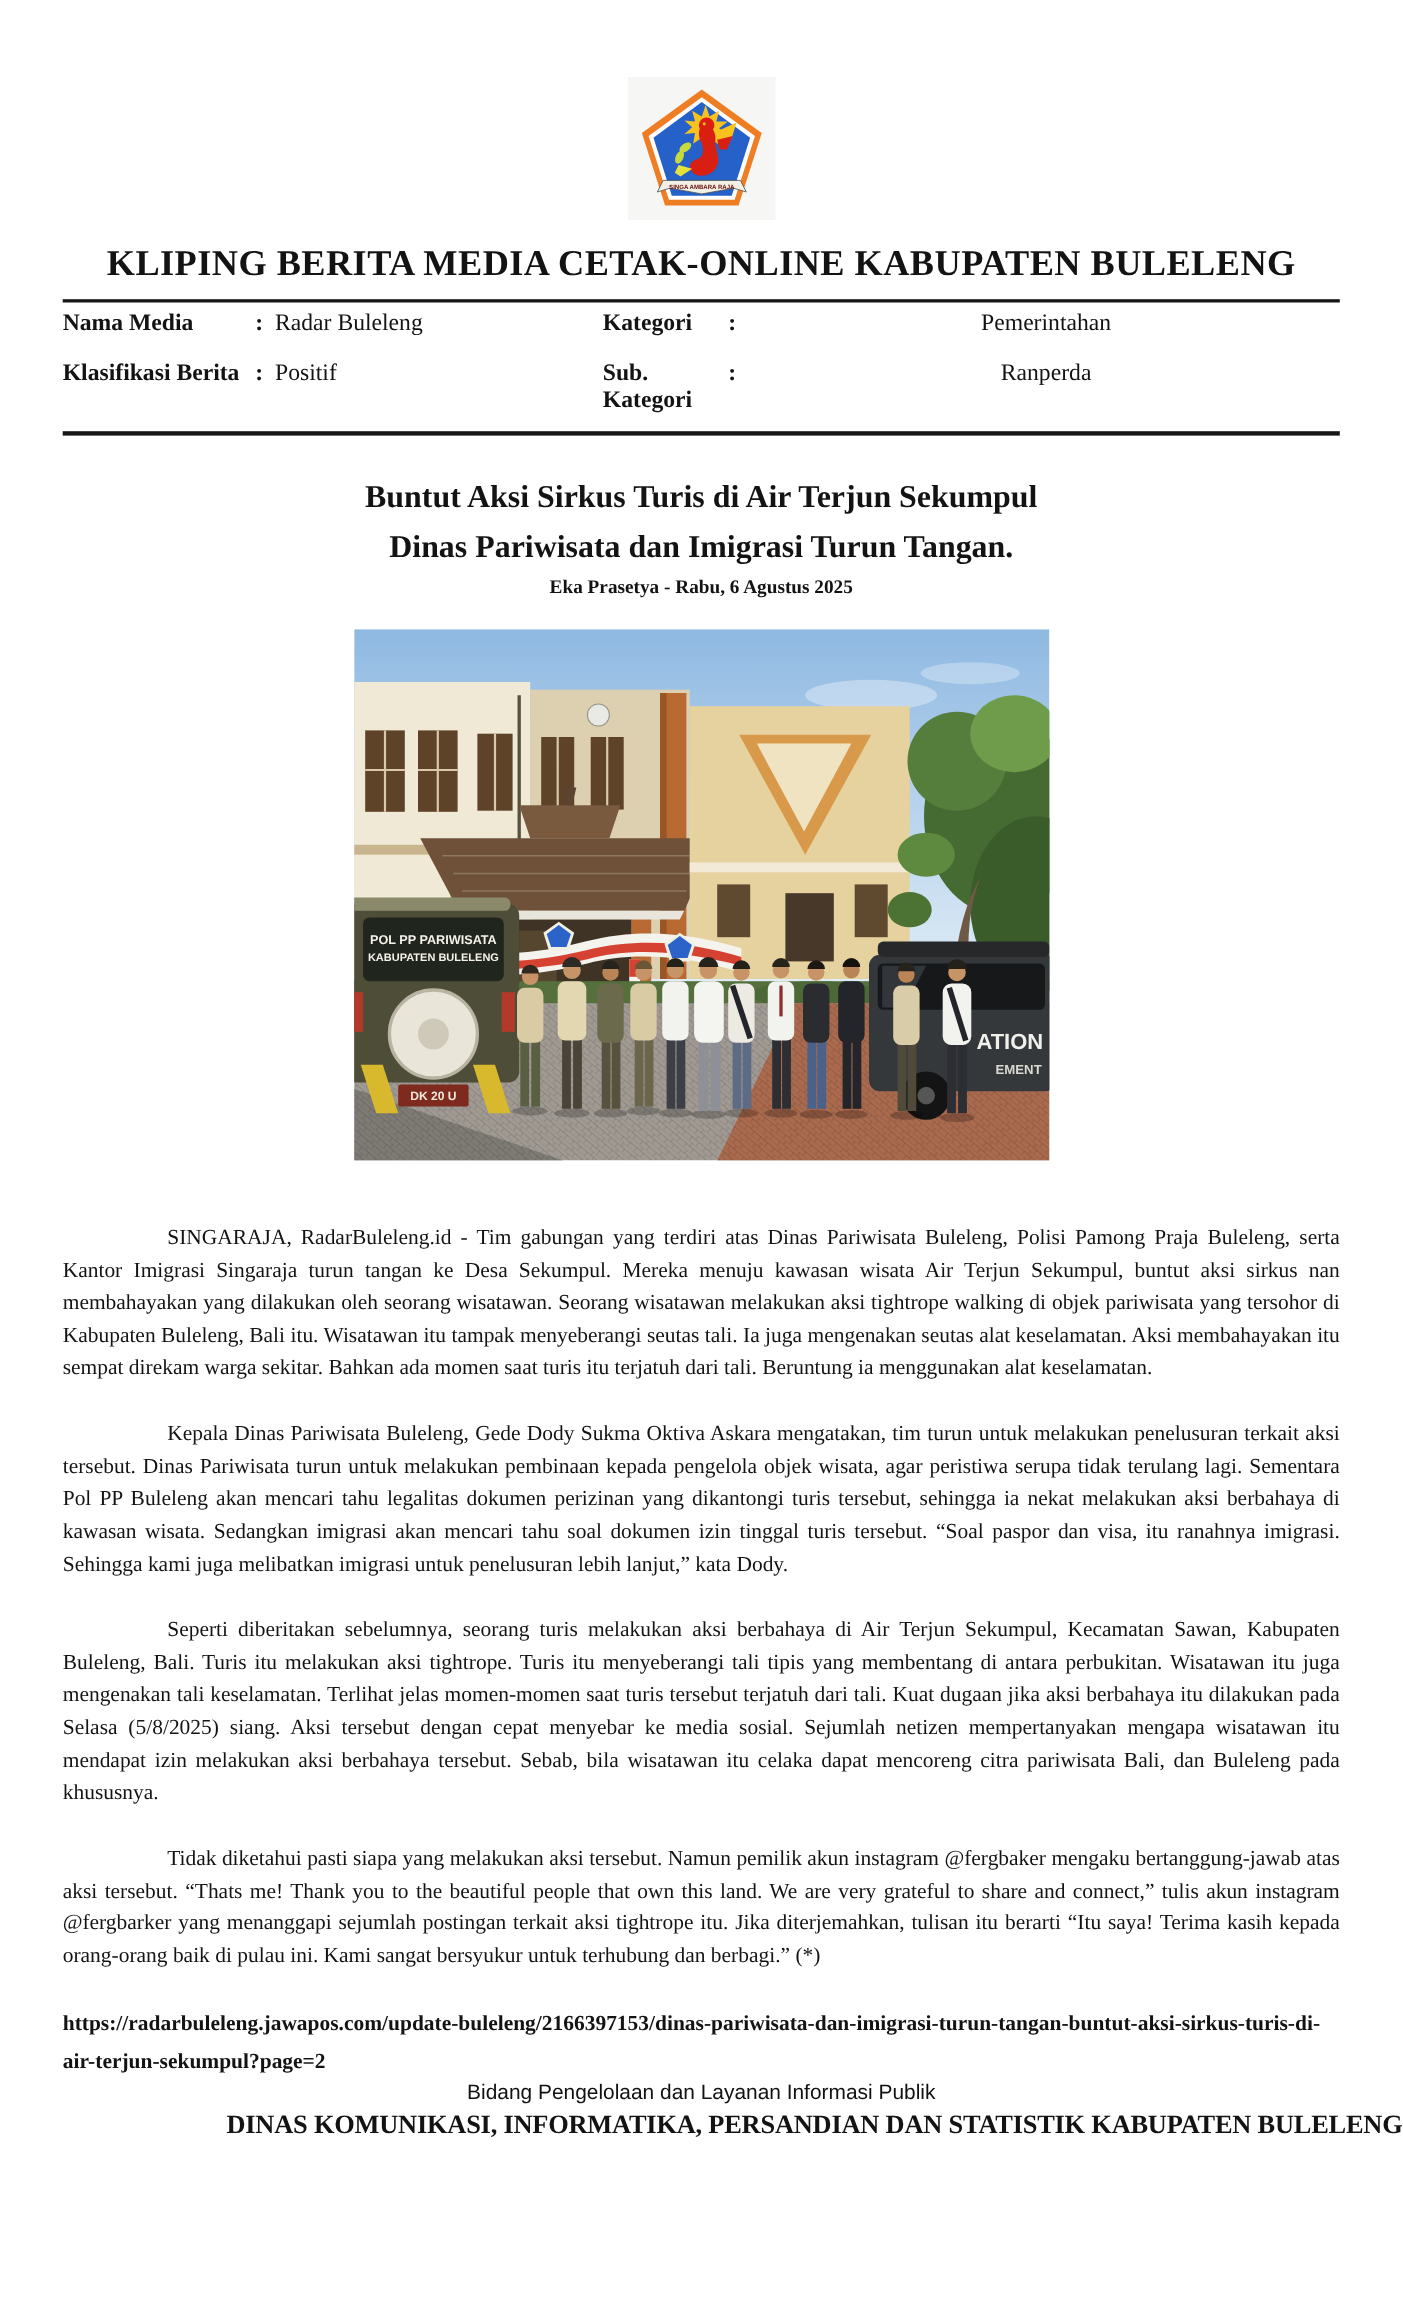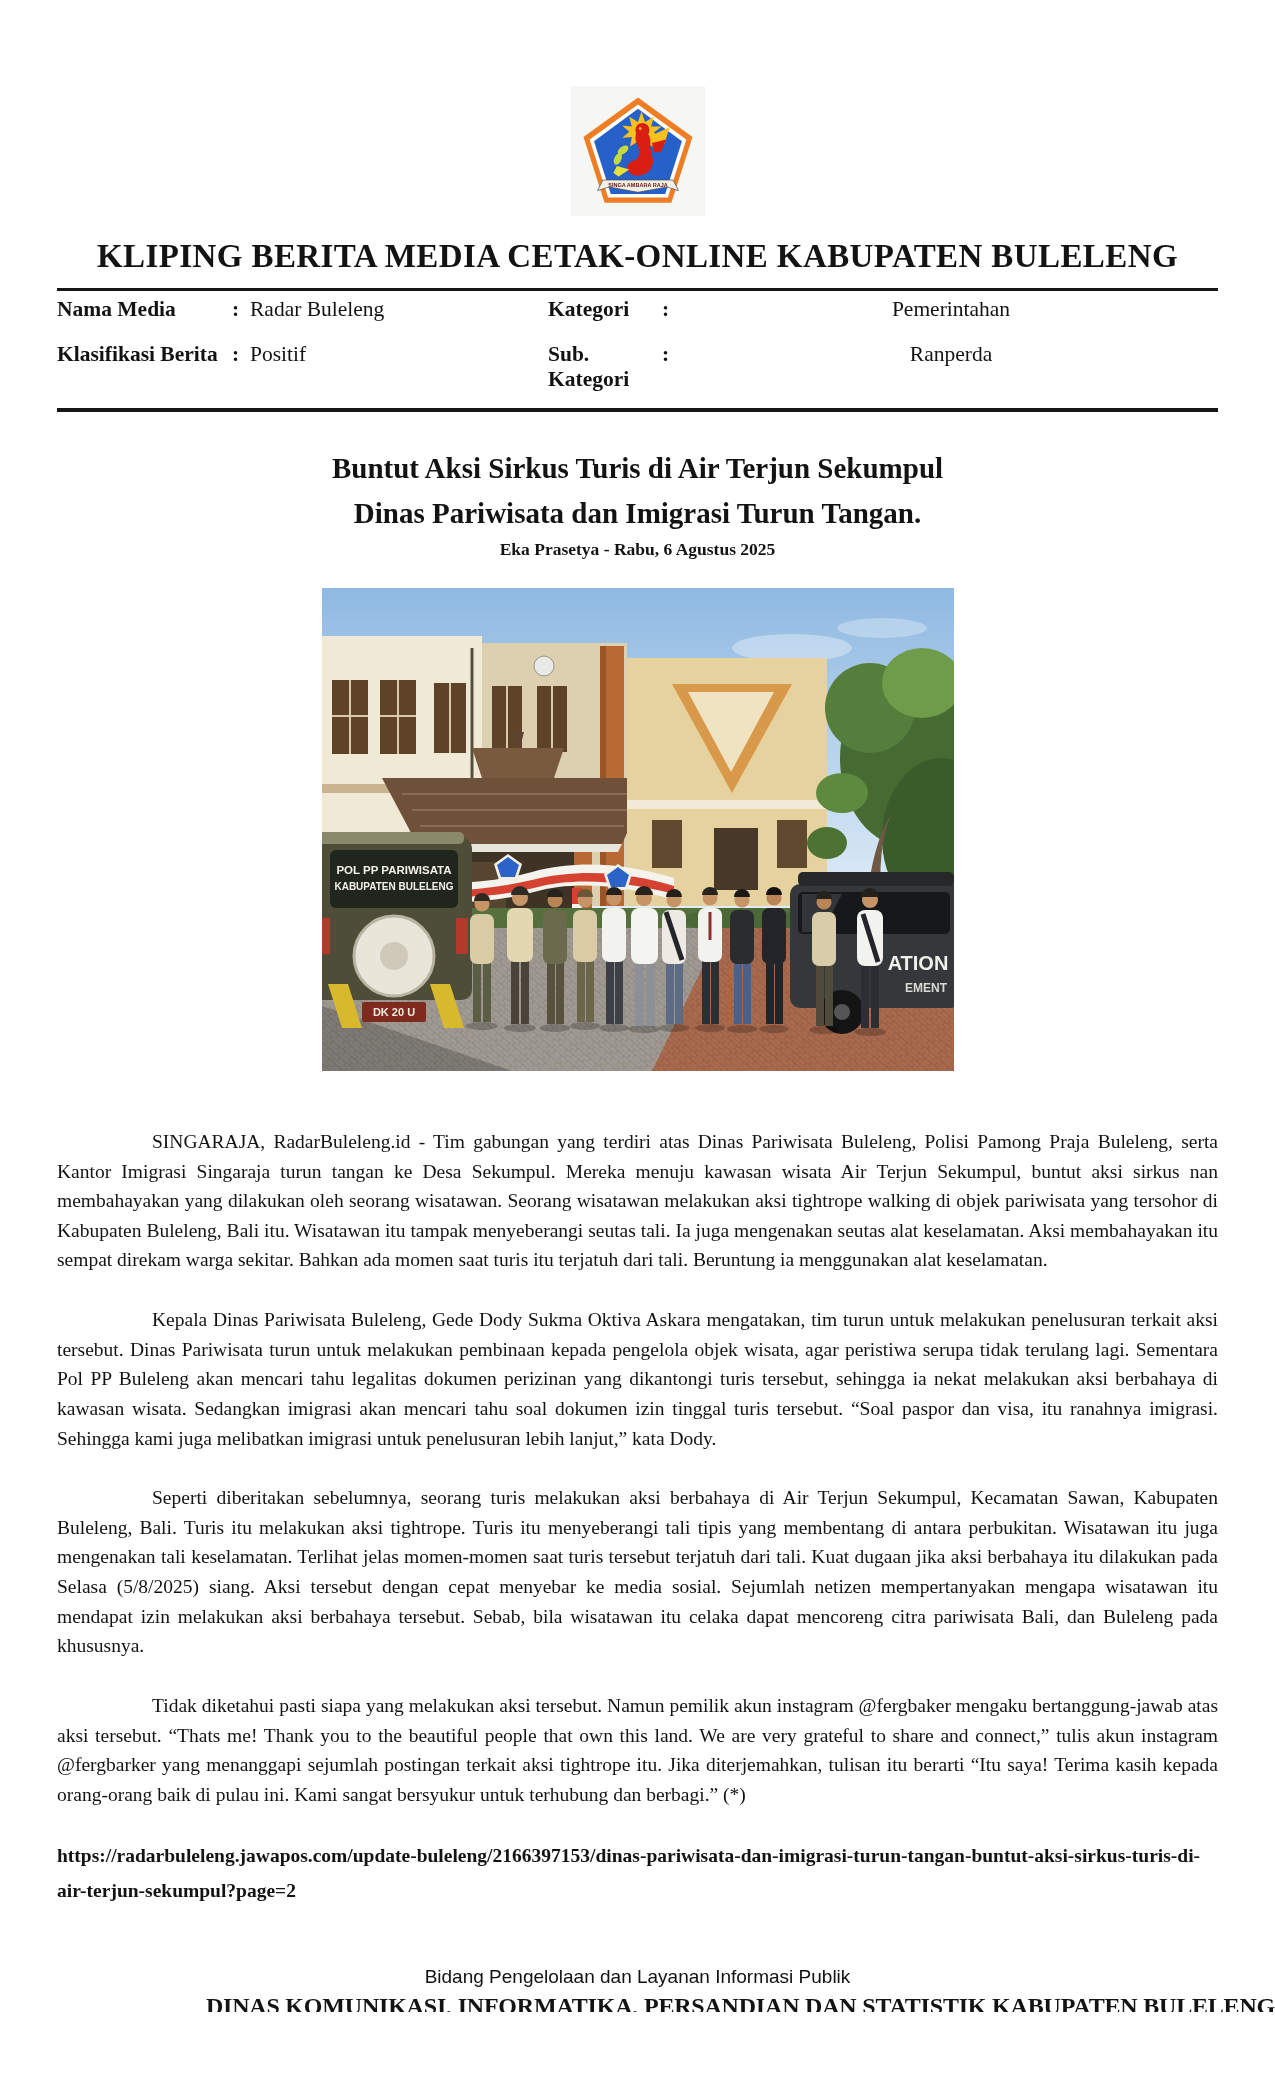--- a/index.html
+++ b/index.html
@@ -1,17 +1,17 @@
 <!DOCTYPE html>
 <html><head>
 <meta charset="utf-8">
 <style>
   html,body { margin:0; padding:0; background:#ffffff; }
   .page {
-    position:relative; width:1275px; height:1996px; margin:16px auto;
+    position:relative; width:1275px; height:1996px; margin:0 auto;
     background:#ffffff; color:#131313;
     font-family:"Liberation Serif", serif;
     overflow:hidden;
   }
   .logo-wrap { display:flex; justify-content:center; padding-top:70px; }
   .logo-box {
     width:134px; height:130px; background:#f6f6f5;
     display:flex; align-items:center; justify-content:center;
   }
   .main-title {
@@ -42,21 +42,21 @@
   .body-text {
     margin:56px 57px 0 57px;
     font-size:19.5px; line-height:1.52; text-align:justify;
   }
   .body-text p { margin:0 0 30px 0; text-indent:95px; }
   .source {
     margin:4px 57px 0 57px;
     font-weight:bold; font-size:19.5px; line-height:1.75;
     overflow-wrap:break-word;
   }
-  .footer { position:absolute; left:0; right:0; top:1950px; text-align:center; }
+  .footer { position:absolute; left:0; right:0; top:1892px; text-align:center; }
   .f1 { font-family:"Liberation Sans", sans-serif; font-size:19px; color:#111; }
   .f2 { font-size:24px; font-weight:bold; margin-top:5px; letter-spacing:-.2px;text-align:right; }
 </style>
 </head>
 <body>
 
 <div class="page">
 
   <div class="logo-wrap">
     <div class="logo-box">

